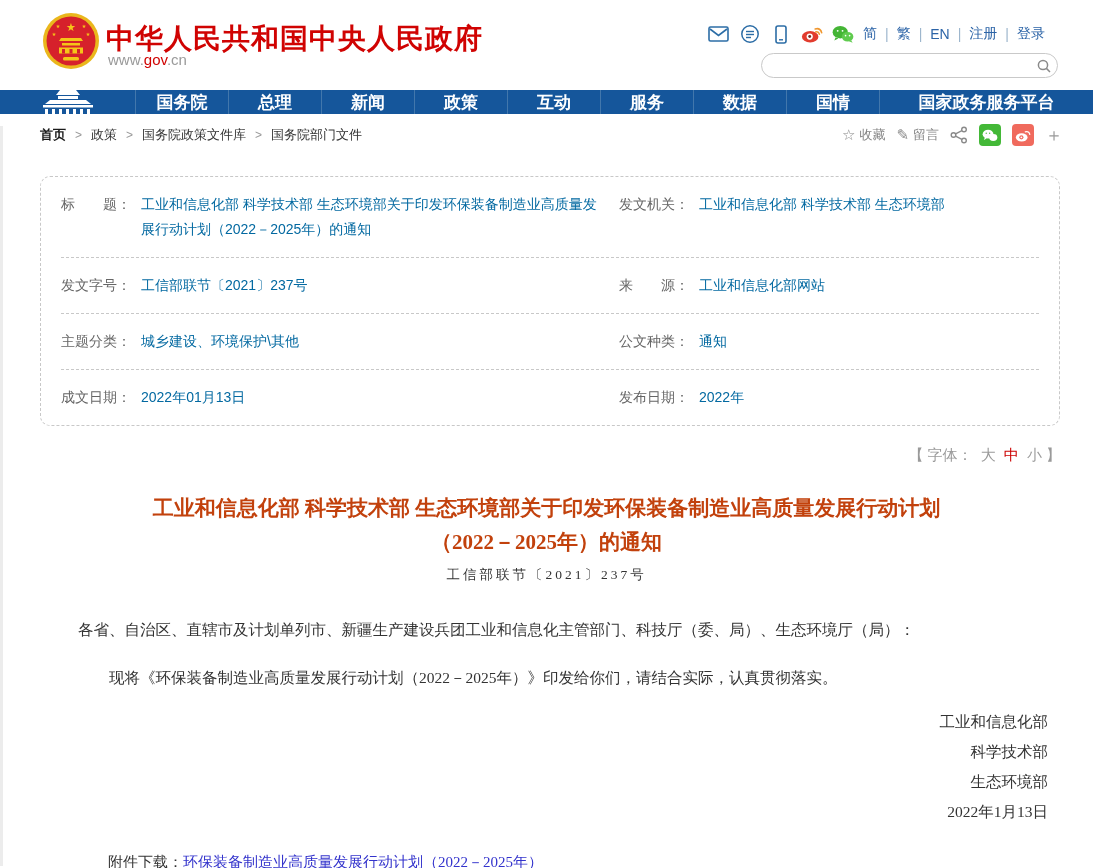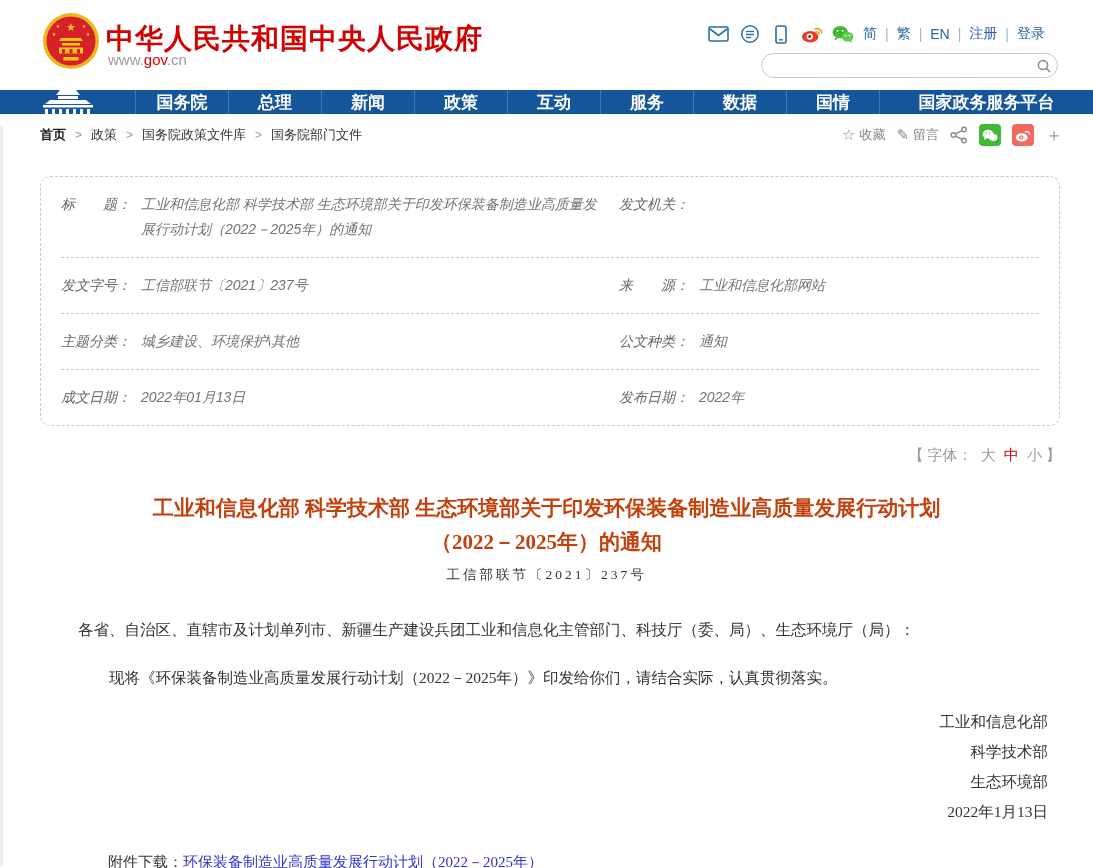--- a/index.html
+++ b/index.html
@@ -41,27 +41,27 @@
   .actions { margin-left:auto; display:flex; align-items:center; gap:11px; color:#848484; }
   .act { display:flex; align-items:center; gap:4px; cursor:pointer; font-size:13px; }
   .glyph-ico { font-size:15px; color:#8a8a8a; }
   .badge { width:22px; height:22px; border-radius:4px; display:flex; align-items:center;
     justify-content:center; cursor:pointer; }
   .badge.wechat { background:#43b837; }
   .badge.weibo { background:#f06a5d; }
   .plus { font-size:18px; color:#9a9a9a; cursor:pointer; }
 
   
-  .info-box { margin:20px 33px 0 40px; border:1px dashed #c8c8c8; border-radius:10px; padding:0 20px;font-style:italic; }
+  .info-box { margin:20px 33px 0 40px; border:1px dashed #c8c8c8; border-radius:10px; padding:0 20px; }
   .info-row { display:flex; border-bottom:1px dashed #c8c8c8; padding:15px 0; font-size:14px; line-height:25px; }
   .info-row:last-child { border-bottom:none; }
   .cell-l { width:558px; display:flex; }
   .cell-r { flex:1; display:flex; }
   .ilabel { color:#666; width:80px; flex-shrink:0; }
-  .ivalue { color:#737373; }
+  .ivalue { color:#0369a1; }
   .cell-l .ivalue { max-width:462px; }
 
   
   .font-widget { margin:20px 30px 0 0; text-align:right; font-size:15px; color:#9a9a9a; }
   .font-widget span { margin:0 2px; }
   .fw-size { cursor:pointer; color:#9a9a9a; }
   .fw-size.active { color:#c00; }
 
   
   .article { font-family:"Liberation Serif", serif; color:#333; }
@@ -242,20 +242,21 @@
   </div>
 
   <div class="info-box">
     <div class="info-row">
       <div class="cell-l">
         <span class="ilabel">标　　题：</span>
         <span class="ivalue">工业和信息化部 科学技术部 生态环境部关于印发环保装备制造业高质量发展行动计划（2022－2025年）的通知</span>
       </div>
       <div class="cell-r">
         <span class="ilabel">发文机关：</span>
+        <span class="ivalue">工业和信息化部 科学技术部 生态环境部</span>
       </div>
     </div>
     <div class="info-row">
       <div class="cell-l">
         <span class="ilabel">发文字号：</span>
         <span class="ivalue">工信部联节〔2021〕237号</span>
       </div>
       <div class="cell-r">
         <span class="ilabel">来　　源：</span>
         <span class="ivalue">工业和信息化部网站</span>

